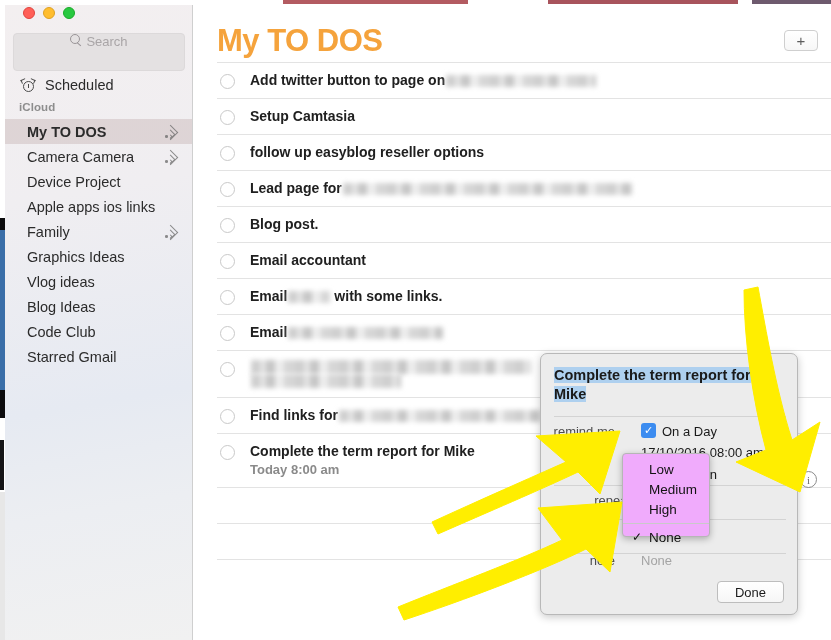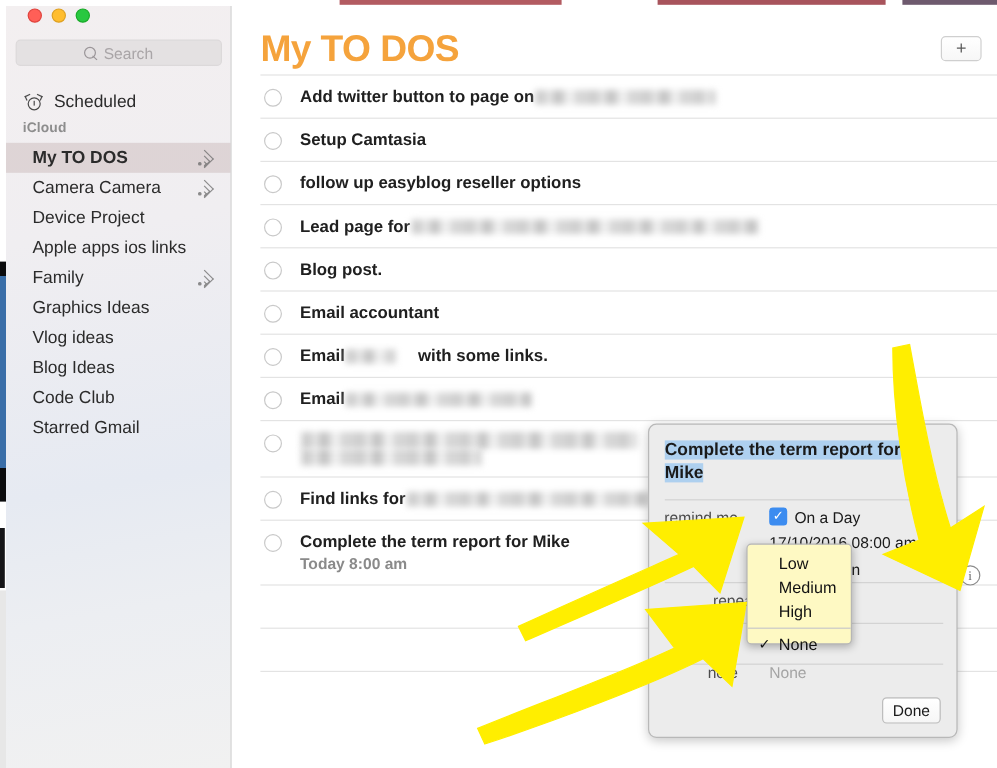--- a/index.html
+++ b/index.html
@@ -27,23 +27,23 @@
     border-right:1px solid #cfcfcf;
     overflow:hidden;
   }
   .traffic { position:absolute; left:18px; top:2px; display:flex; gap:8px; }
   .dot { width:12px; height:12px; border-radius:50%; }
   .dot.red { background:#ff5f57; border:1px solid #e0443e; }
   .dot.yellow { background:#ffbd2e; border:1px solid #dea123; }
   .dot.green { background:#28c840; border:1px solid #1aab29; }
 
   .searchbox {
-    position:absolute; left:8px; top:28px; width:172px; height:22px;
+    position:absolute; left:8px; top:28px; width:172px; height:38px;
     background:#e4e1e2; border:1px solid #dcd9da; border-radius:4px;
-    display:flex; align-items:center; justify-content:center; gap:5px;
+    display:flex; justify-content:center; gap:5px;
   }
   .search-ic { width:11px; height:11px; position:relative; display:inline-block; }
   .search-ic::before { content:""; position:absolute; left:0; top:0; width:8px; height:8px;
     border:1.4px solid #9a9598; border-radius:50%; }
   .search-ic::after { content:""; position:absolute; left:7px; top:7.5px; width:4.5px; height:1.4px;
     background:#9a9598; transform:rotate(42deg); transform-origin:left center; }
   .search-ph { color:#a9a5a7; font-size:13px; }
 
   .scheduled-row {
     position:absolute; left:0; top:66px; width:188px; height:28px;
@@ -134,30 +134,30 @@
   .pop-val { color:#1a1a1a; position:absolute; left:100px; }
   .pop-val.grey { color:#a4a4a4; }
 
   .chk {
     position:absolute; left:100px; width:15px; height:15px; border-radius:3px;
     background:#3c8cf0; display:flex; align-items:center; justify-content:center;
     color:#fff; font-size:11px; line-height:1;
   }
 
   .pop-done {
-    position:absolute; right:13px; bottom:11px; width:49px; height:22px;
+    position:absolute; right:13px; bottom:11px; width:67px; height:22px;
     background:linear-gradient(#fff,#f6f6f6); border:1px solid #bdbdbd; border-radius:4px;
     display:flex; align-items:center; justify-content:center;
     font-size:13px; color:#1a1a1a;
   }
 
   
   .dropdown {
     position:absolute; left:622px; top:453px; width:88px; height:84px;
-    background:#fef9c3; border:1px solid #b6b6b6; border-radius:4px;
+    background:#f0abfc; border:1px solid #b6b6b6; border-radius:4px;
     box-shadow:0 2px 7px rgba(0,0,0,0.28); z-index:40;
   }
   .dd-item { height:20px; padding-left:26px; font-size:13.5px; color:#121212; display:flex; align-items:center; }
   .dd-sep { height:1px; background:#c9c9c9; margin:4px 0 3px 0; }
   .dd-check { position:absolute; left:9px; font-size:12px; color:#121212; }
 
   
   .info-ic {
     position:absolute; left:800px; top:471px; width:17px; height:17px; border-radius:50%;
     border:1px solid #8c8c8c; display:flex; align-items:center; justify-content:center;
@@ -297,21 +297,21 @@
           <div class="radio"></div>
           <div class="todo-text">
             <span>Email accountant</span>
           </div>
         </div>
         <div class="todo">
           <div class="radio"></div>
           <div class="todo-text">
             <span>Email</span>
             <span class="blur" style="width: 42px;"></span>
-            <span style="margin-left: 17px;">with some links.</span>
+            <span style="margin-left: 3px;">with some links.</span>
           </div>
         </div>
         <div class="todo">
           <div class="radio"></div>
           <div class="todo-text">
             <span>Email</span>
             <span class="blur" style="width: 155px;"></span>
           </div>
         </div>
         <div class="todo">

